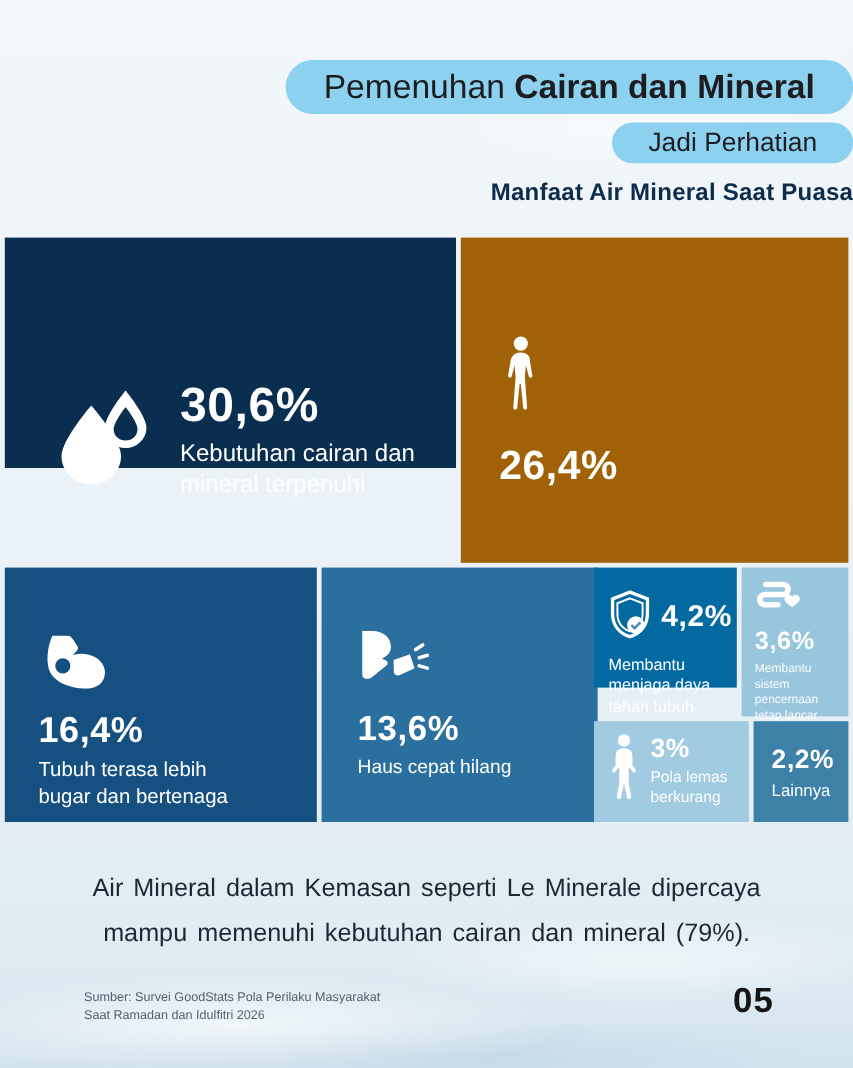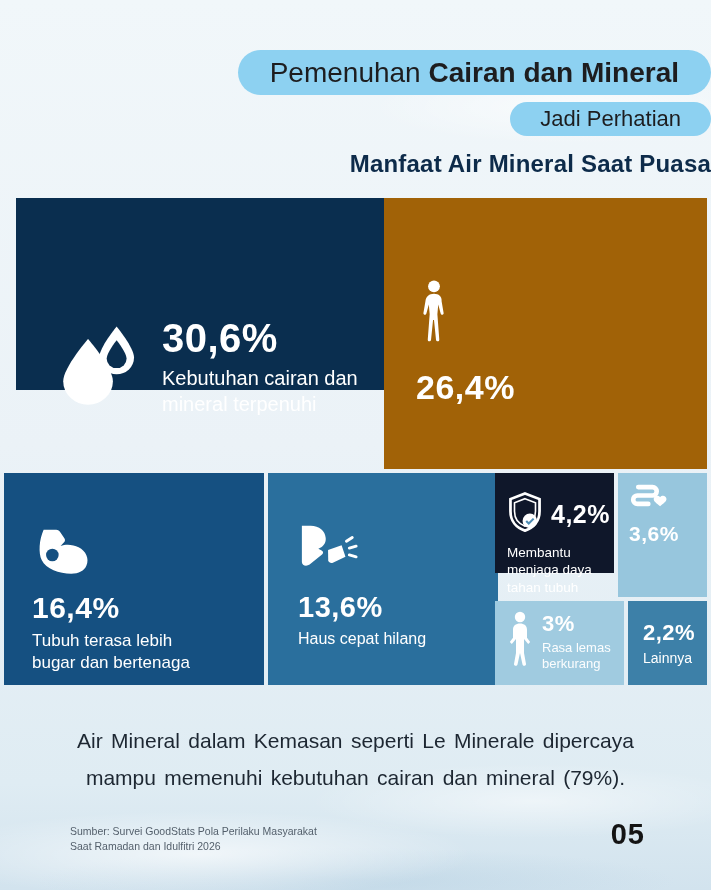--- a/index.html
+++ b/index.html
@@ -16,28 +16,28 @@
   
   .header{position:absolute;top:0;left:0;right:0;text-align:right;}
   .pill{
     display:inline-block;background:#8dd1f1;border-radius:24px;
     color:#1d1d1f;padding:5px 32px;line-height:1.25;
   }
   .pill-1{margin-top:50px;font-size:28px;}
   .pill-1 .light{font-weight:400;}
   .pill-1 .bold{font-weight:700;}
   .pill-2{margin-top:7px;font-size:22px;font-weight:400;padding:3px 30px;}
-  .chart-title{margin-top:14px;font-size:24px;font-weight:700;color:#0d2b4a;letter-spacing:.2px;}
+  .chart-title{margin-top:14px;font-size:20px;font-weight:700;color:#0d2b4a;letter-spacing:.2px;}
   
   .block{position:absolute;box-sizing:border-box;color:#fff;}
-  .b1{left:16px;top:198px;width:376px;height:192px;background:#0a2e4f;}
+  .b1{left:4px;top:198px;width:376px;height:192px;background:#0a2e4f;}
   .b2{left:384px;top:198px;width:323px;height:271px;background:#a16207;}
   .b3{left:4px;top:473px;width:260px;height:212px;background:#155081;}
   .b4{left:268px;top:473px;width:230px;height:212px;background:#2a6f9d;}
-  .b5{left:495px;top:473px;width:119px;height:100px;background:#0f172a;padding-left:43px;}
+  .b5{left:495px;top:473px;width:119px;height:100px;background:#0369a1;padding-left:43px;}
   .b6{left:618px;top:473px;width:89px;height:124px;background:#97c6dd;}
   .b7{left:495px;top:601px;width:129px;height:84px;background:#a0cbe0;}
   .b8{left:628px;top:601px;width:79px;height:84px;background:#3d80a8;}
   .pct{font-weight:700;letter-spacing:.5px;}
   .lbl{font-weight:400;}
   .b1-inner{position:absolute;left:42px;top:118px;display:flex;align-items:center;gap:24px;}
   .b1 .pct{font-size:40px;}
   .b1 .lbl{font-size:20px;line-height:1.3;width:232px;margin-top:4px;}
   .b2-inner{position:absolute;left:32px;top:82px;}
   .b2 .pct{font-size:34px;margin-top:10px;}
@@ -162,34 +162,35 @@
 
 <div class="block b6">
   <div class="b6-inner">
     <span class="icon">
       <svg width="42" height="32" viewBox="0 0 50 38">
         <path d="M11 6 h17 a5 5 0 0 1 0 10 h-18 a5 5 0 0 0 0 10 h13" stroke="#fff" stroke-width="5.5" stroke-linecap="round" fill="none"></path>
         <path d="M37 18 c-2.4 -3.2 -7.6 -1.8 -7.6 2.2 0 3.2 3.8 5.4 7.6 8.6 3.8 -3.2 7.6 -5.4 7.6 -8.6 0 -4 -5.2 -5.4 -7.6 -2.2 Z" fill="#fff"></path>
       </svg>
     </span>
     <div class="pct">3,6%</div>
+    <div class="lbl">Membantu sistem pencernaan tetap lancar</div>
   </div>
 </div>
 
 <div class="block b7">
   <div class="b7-inner">
     <span class="icon">
       <svg width="26" height="56" viewBox="0 0 26 56">
         <circle cx="13" cy="6" r="5.2" fill="#fff"></circle>
         <path d="M13 12.5 c-4.2 0 -7 2.2 -7 6.2 v8 l-3.2 4.4 2 2 4.2 -5.2 v14 l-2 11 c-.3 2 3 2.6 3.5 .6 l2.5 -11.5 2.5 11.5 c.5 2 3.8 1.4 3.5 -.6 l-2 -11 v-14 l4.2 5.2 2 -2 -3.2 -4.4 v-8 c0 -4 -2.8 -6.2 -7 -6.2 Z" fill="#fff"></path>
       </svg>
     </span>
     <div>
       <div class="pct">3%</div>
-      <div class="lbl">Rasa lemas berkurang</div>
+      <div class="lbl">Pola lemas berkurang</div>
     </div>
   </div>
 </div>
 
 <div class="block b8">
   <div class="b8-inner">
     <div class="pct">2,2%</div>
     <div class="lbl">Lainnya</div>
   </div>
 </div>

